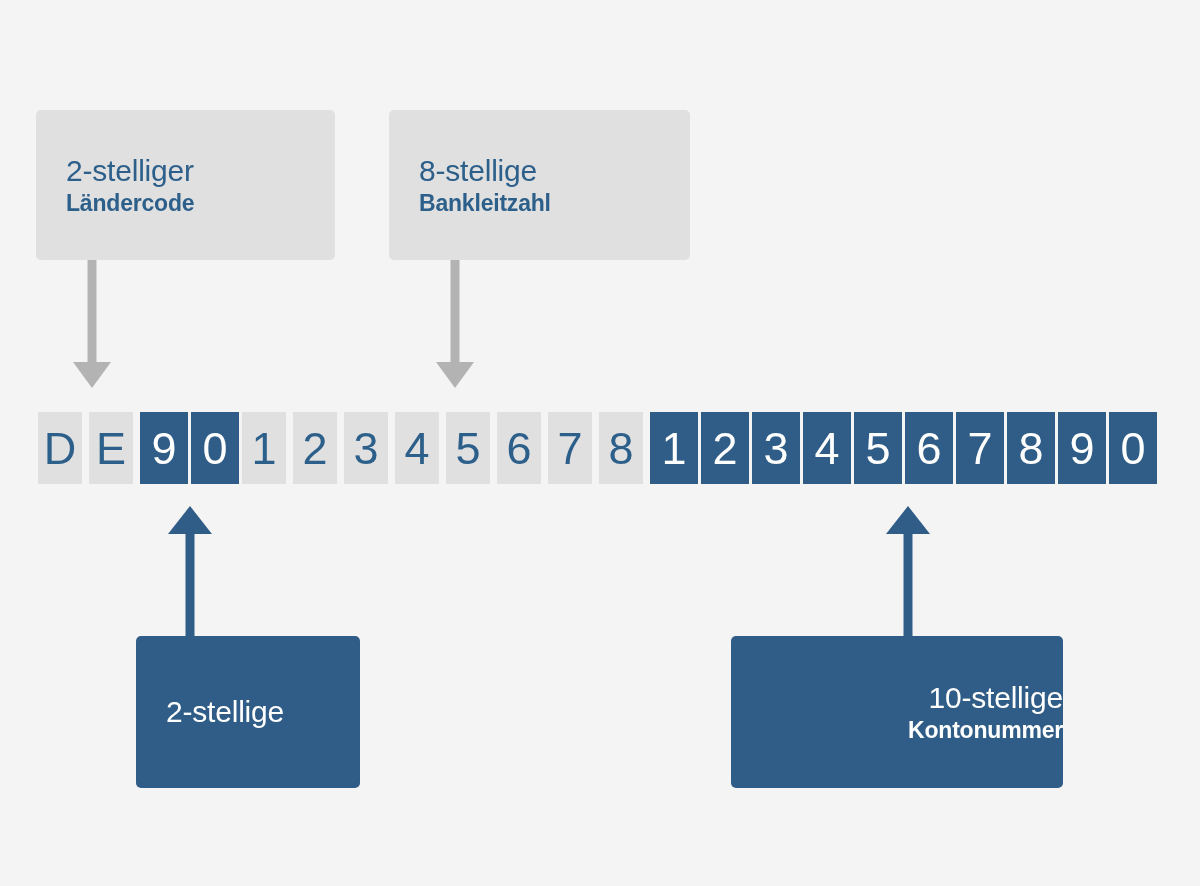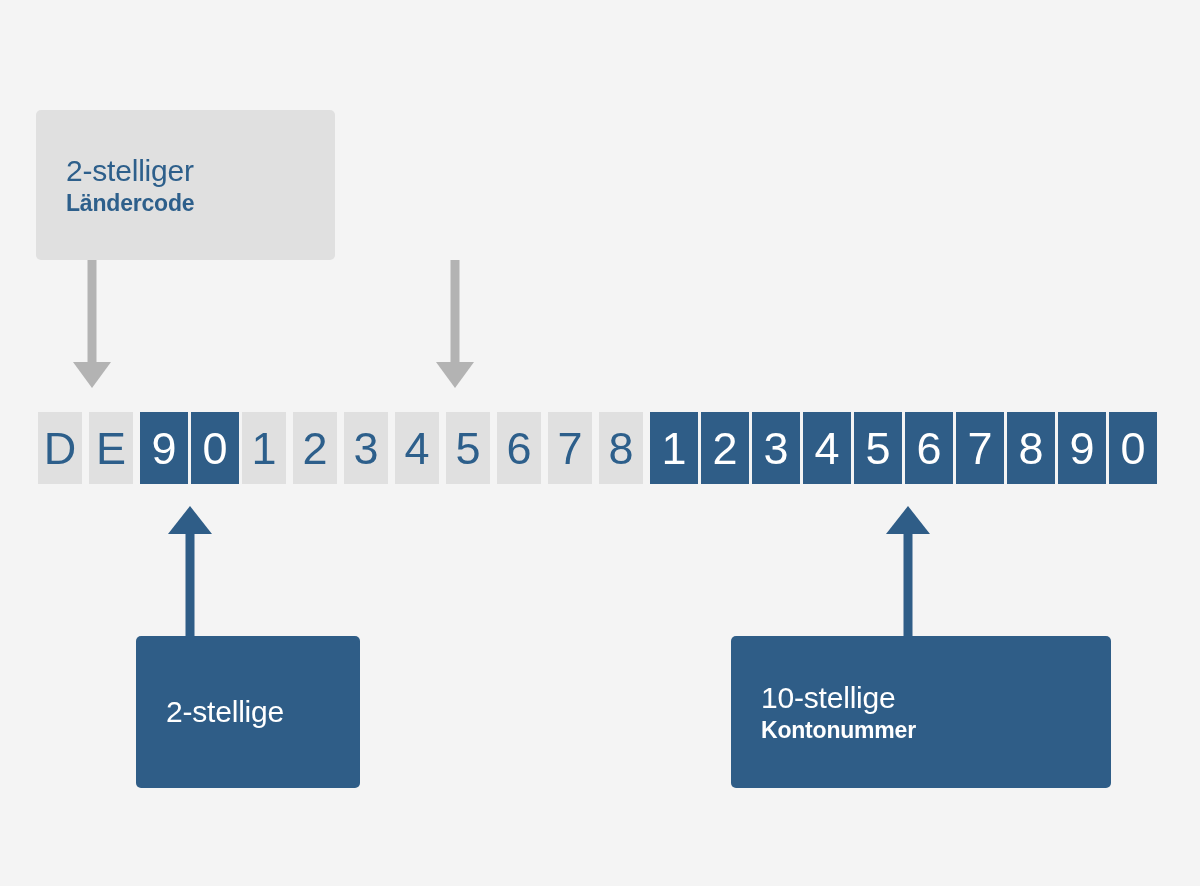--- a/index.html
+++ b/index.html
@@ -48,21 +48,21 @@
     letter-spacing: -0.2px;
   }
   .callout.gray .line1,
   .callout.gray .line2 { color: #2d5f8b; }
   .callout.blue .line1,
   .callout.blue .line2 { color: #ffffff; }
 
   #callout-laendercode { left: 36px;  top: 110px; width: 299px; height: 150px; }
   #callout-blz         { left: 389px; top: 110px; width: 301px; height: 150px; }
   #callout-pruefzahl   { left: 136px; top: 636px; width: 224px; height: 152px; gap: 40px; }
-  #callout-konto       { left: 731px; top: 636px; width: 380px; height: 152px; }
+  #callout-konto       { left: 731px; top: 636px; width: 332px; height: 152px; align-items: flex-end; }
 
   
   .arrow {
     position: absolute;
   }
   .arrow .stem {
     position: absolute;
     left: 50%;
     transform: translateX(-50%);
   }
@@ -149,20 +149,24 @@
 </head>
 <body>
 
 <div id="stage">
 
   <div class="callout gray" id="callout-laendercode">
     <span class="line1">2-stelliger</span>
     <span class="line2">Ländercode</span>
   </div>
 
+  <div class="callout gray" id="callout-blz">
+    <span class="line1">8-stellige</span>
+    <span class="line2">Bankleitzahl</span>
+  </div>
 
   <div class="callout blue" id="callout-pruefzahl">
     <span class="line1">2-stellige</span>
   </div>
 
   <div class="callout blue" id="callout-konto">
     <span class="line1">10-stellige</span>
     <span class="line2">Kontonummer</span>
   </div>
 

